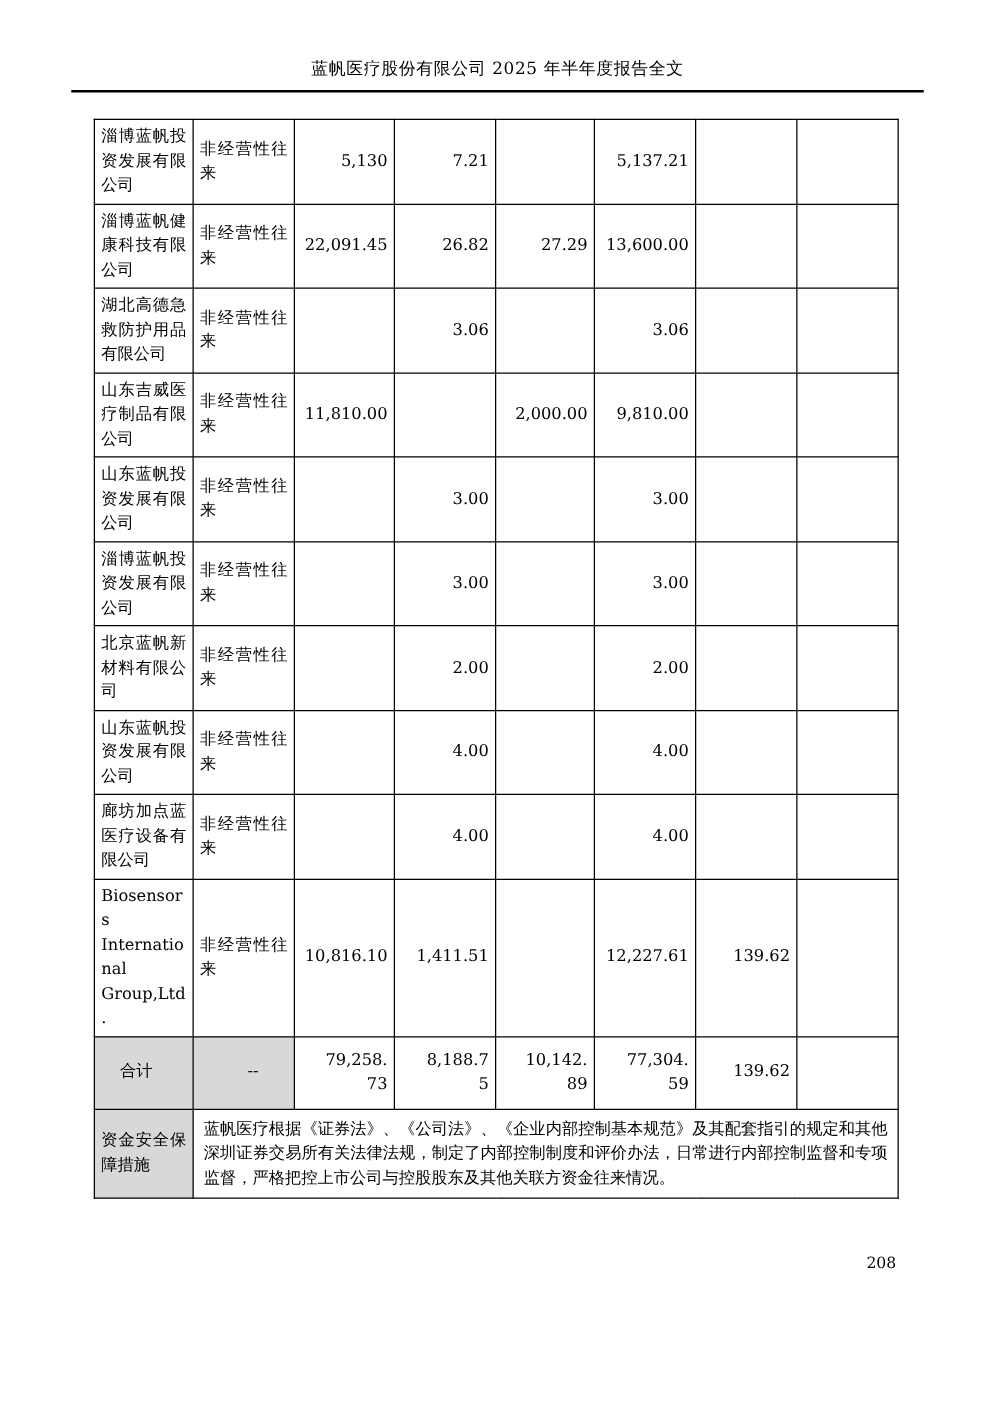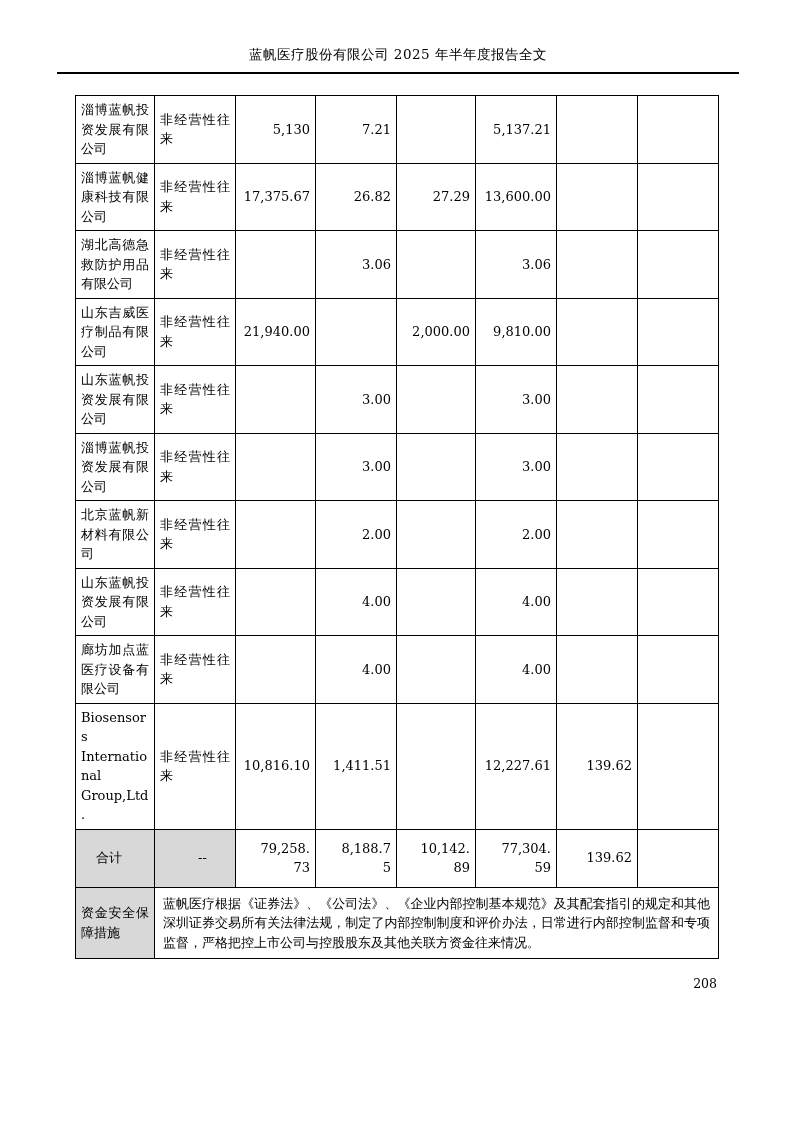--- a/index.html
+++ b/index.html
@@ -39,21 +39,21 @@
   }
   td.txt { text-align: justify; text-align-last: left; padding-left: 4px; padding-right: 3px; }
   td.num { text-align: right; padding-right: 7px; }
   td.ctr { text-align: center; }
   td.gray { background: #d8d8d8; }
   tr.row-total td { height: 58px; padding-left: 20px; }
   tr.row-decision td { height: 52px; }
   tr.row-safety td.content { padding: 6px 8px; margin-top: 12px; }
   .page-number {
     position: absolute;
-    top: 976px; right: 77px;
+    top: 1002px; right: 77px;
     font-size: 12.5px;
   }
 </style>
 </head>
 <body>
 
 <div class="page-header">蓝帆医疗股份有限公司 2025 年半年度报告全文</div>
 
 <table class="rpt">
   <colgroup>
@@ -73,41 +73,41 @@
       <td class="num">5,130</td>
       <td class="num">7.21</td>
       <td class="num"></td>
       <td class="num">5,137.21</td>
       <td class="num"></td>
       <td class="num"></td>
     </tr>
     <tr>
       <td class="txt">淄博蓝帆健康科技有限公司</td>
       <td class="txt">非经营性往来</td>
-      <td class="num">17,375.67</td>
+      <td class="num">22,091.45</td>
       <td class="num">26.82</td>
       <td class="num">27.29</td>
       <td class="num">13,600.00</td>
       <td class="num"></td>
       <td class="num"></td>
     </tr>
     <tr>
       <td class="txt">湖北高德急救防护用品有限公司</td>
       <td class="txt">非经营性往来</td>
       <td class="num"></td>
       <td class="num">3.06</td>
       <td class="num"></td>
       <td class="num">3.06</td>
       <td class="num"></td>
       <td class="num"></td>
     </tr>
     <tr>
       <td class="txt">山东吉威医疗制品有限公司</td>
       <td class="txt">非经营性往来</td>
-      <td class="num">21,940.00</td>
+      <td class="num">11,810.00</td>
       <td class="num"></td>
       <td class="num">2,000.00</td>
       <td class="num">9,810.00</td>
       <td class="num"></td>
       <td class="num"></td>
     </tr>
     <tr>
       <td class="txt">山东蓝帆投资发展有限公司</td>
       <td class="txt">非经营性往来</td>
       <td class="num"></td>

